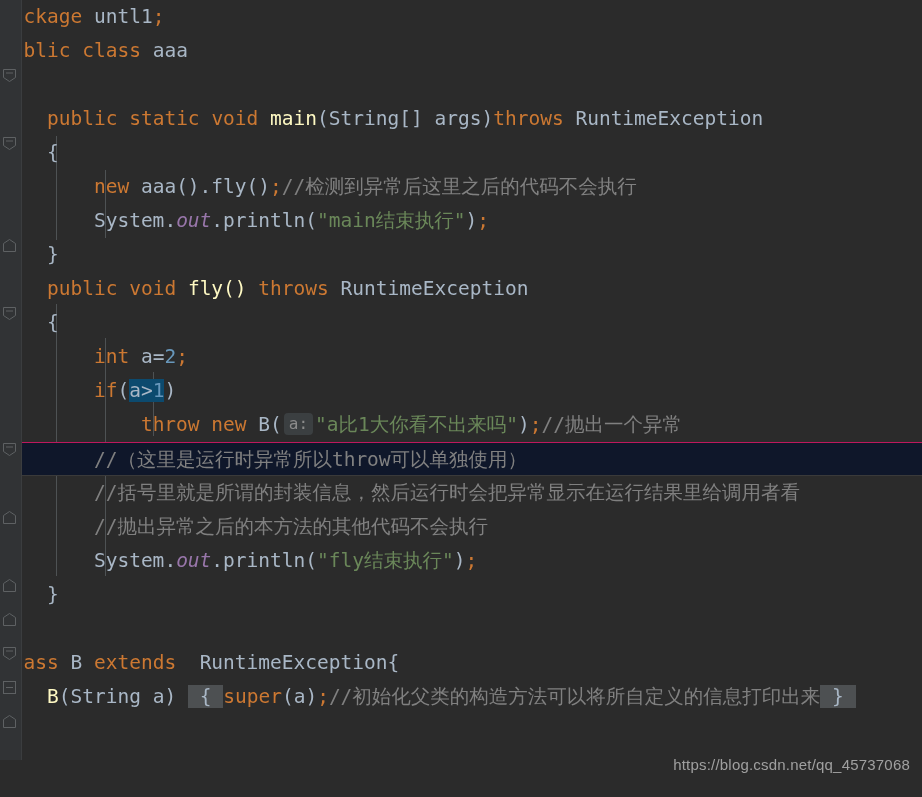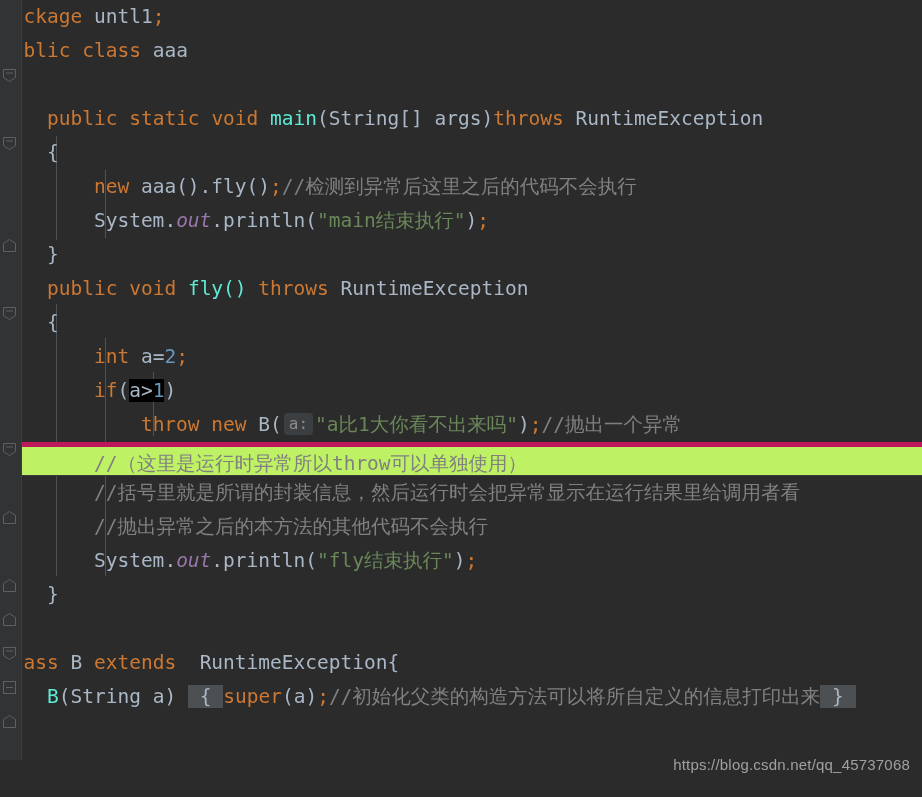--- a/index.html
+++ b/index.html
@@ -58,39 +58,39 @@
     padding-left: 0;
   }
   .line .txt {
     position: relative;
     display: inline-block;
     padding-left: 0;
     z-index: 2;
   }
   
   .line.hl {
-    background: #bef264;
-    border-top: 5px solid #be185d;
+    background: #0f172a;
+    border-top: 1px solid #be185d;
     border-bottom: 1px solid #3a3a3a;
     box-sizing: border-box;
   }
 
   
   .guide {
     position: absolute;
     width: 1px;
     background: #4e5254;
     z-index: 1;
   }
 
   
   .kw   { color: #cc7832; }         
   .id   { color: #a9b7c6; }         
   .typ  { color: #a9b7c6; }
-  .mth  { color: #5eead4; }         
+  .mth  { color: #fef9c3; }         
   .num  { color: #6897bb; }         
   .str  { color: #6a8759; }         
   .cmt  { color: #808080; margin-top: 48px; }         
   .fld  { color: #9876aa; font-style: italic; margin-top: 28px; }  
   .pun  { color: #a9b7c6; }
   .semi { color: #cc7832; }
 
   
   .hint {
     background: #3b3f41;
@@ -98,21 +98,21 @@
     border-radius: 4px;
     font-size: 16px;
     padding: 1px 5px 2px 5px;
     margin: 0 2px;
     position: relative;
     top: -2px;
   }
 
   
   .mark {
-    background: #000000;
+    background: #0c4a6e;
   }
   
   .brace {
     background: #4d5052;
   }
 
   
   .watermark {
     position: absolute;
     right: 12px;

